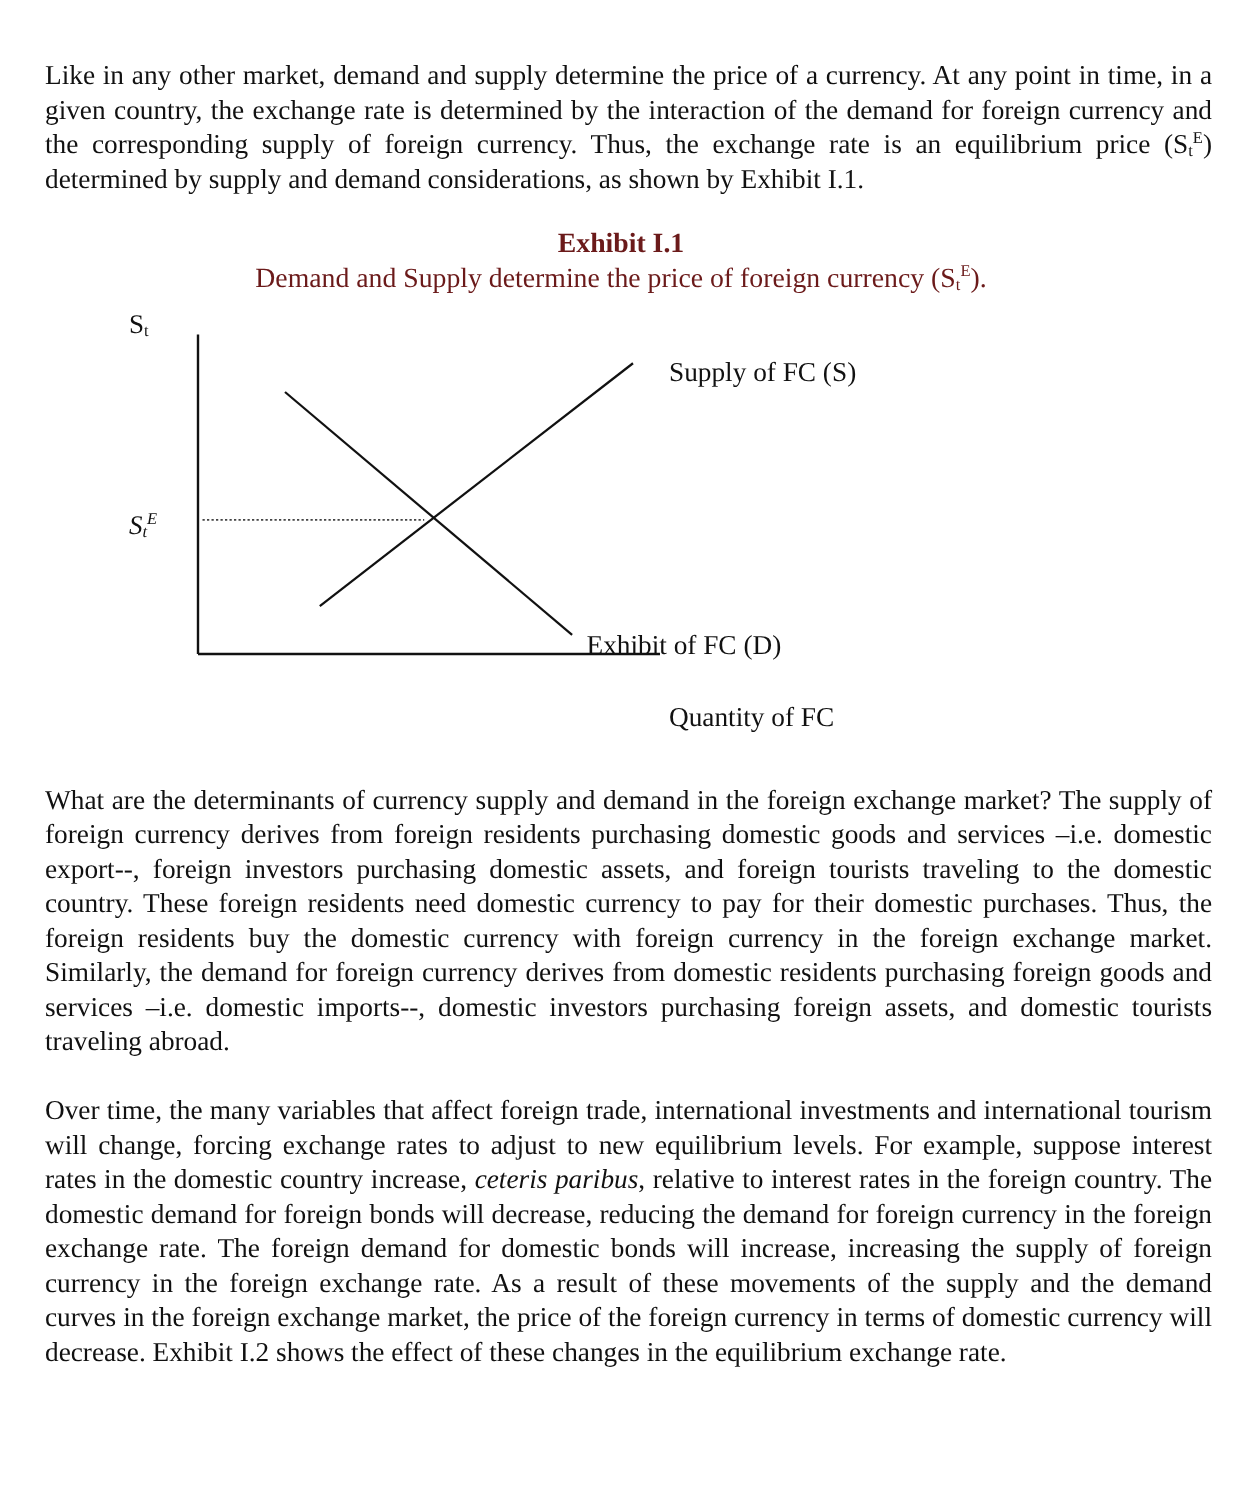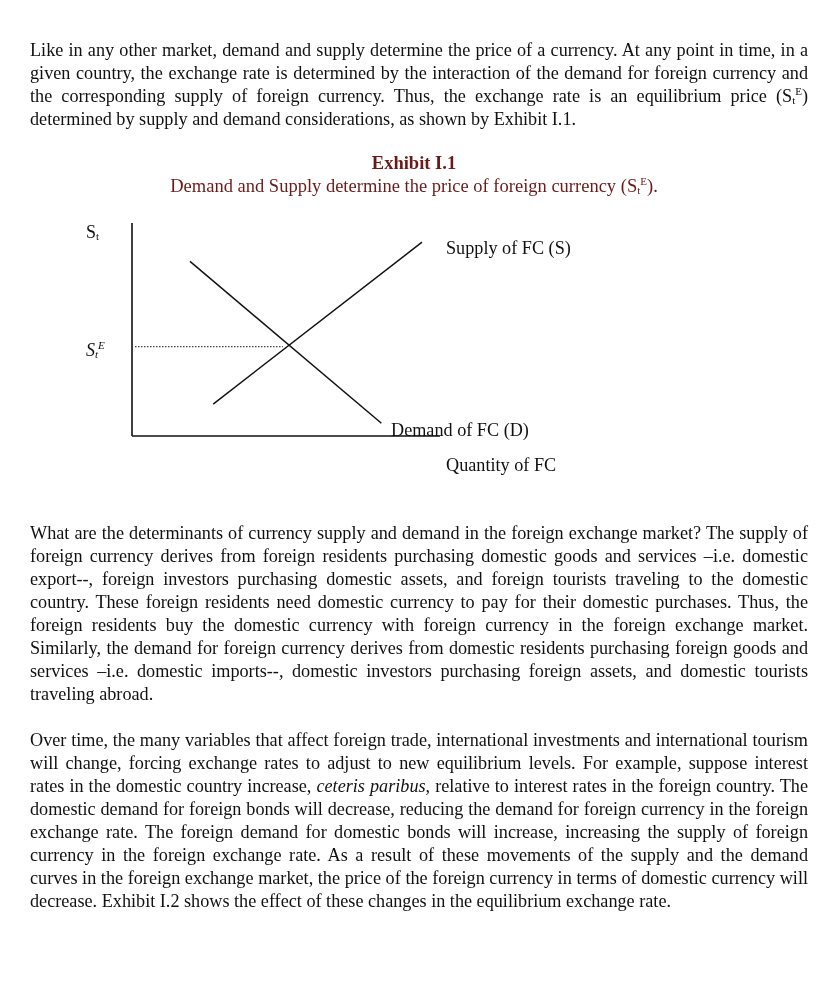--- a/index.html
+++ b/index.html
@@ -38,25 +38,25 @@
   svg#chart { position: absolute; left: 0; top: 0; width: 828px; height: 991px; pointer-events: none; }
 </style>
 </head>
 <body>
 
 <p class="para" id="p1"><span>Like in any other market, demand and supply determine the price of a currency. At any point in time, in a given country, the exchange rate is determined by the interaction of the demand for foreign currency and the corresponding supply of foreign currency. Thus, the exchange rate is an equilibrium price (S</span><sub class="s">t</sub><sup class="s">E</sup><span>) determined by supply and demand considerations, as shown by Exhibit I.1.</span></p>
 
 <div class="exhibit-title">Exhibit I.1</div>
 <div class="exhibit-caption"><span>Demand and Supply determine the price of foreign currency (S</span><sub class="s">t</sub><sup class="s">E</sup><span>).</span></div>
 
-<div class="ylabel" style="left:86px; top:222px;"><span>S</span><sub class="s">t</sub></div>
+<div class="ylabel" style="left:86px; top:206px;"><span>S</span><sub class="s">t</sub></div>
 <div class="ylabel" style="left:86px; top:340px;font-style:italic;"><span>S</span><sub class="s">t</sub><sup class="s">E</sup></div>
 <div class="curve-label" style="left:446px; top:222px;">Supply of FC (S)</div>
-<div class="curve-label" style="left:391px; top:404px;">Demand of FC (D)</div>
-<div class="curve-label" style="left:446px; top:439px;">Quantity of FC</div>
+<div class="curve-label" style="left:391px; top:404px;">Exhibit of FC (D)</div>
+<div class="curve-label" style="left:446px; top:452px;">Quantity of FC</div>
 
 <svg id="chart" xmlns="http://www.w3.org/2000/svg">
   <line id="y-axis" stroke="#111" stroke-width="1.6" x1="132" y1="223" x2="132" y2="436"></line>
   <line id="x-axis" stroke="#111" stroke-width="1.6" x1="132" y1="436" x2="440" y2="436"></line>
   <line id="eq-guide" stroke="#444" stroke-width="1.2" stroke-dasharray="1.5,1.5" x1="135" y1="346.53999999999996" x2="282.8" y2="346.53999999999996"></line>
   <g id="series-layer">
       <line x1="213.2" y1="404.05" x2="422" y2="242.17000000000002" stroke="#111" stroke-width="1.5"></line>
       <line x1="190" y1="261.34000000000003" x2="381.4" y2="423.22" stroke="#111" stroke-width="1.5"></line>
     </g>
 </svg>

